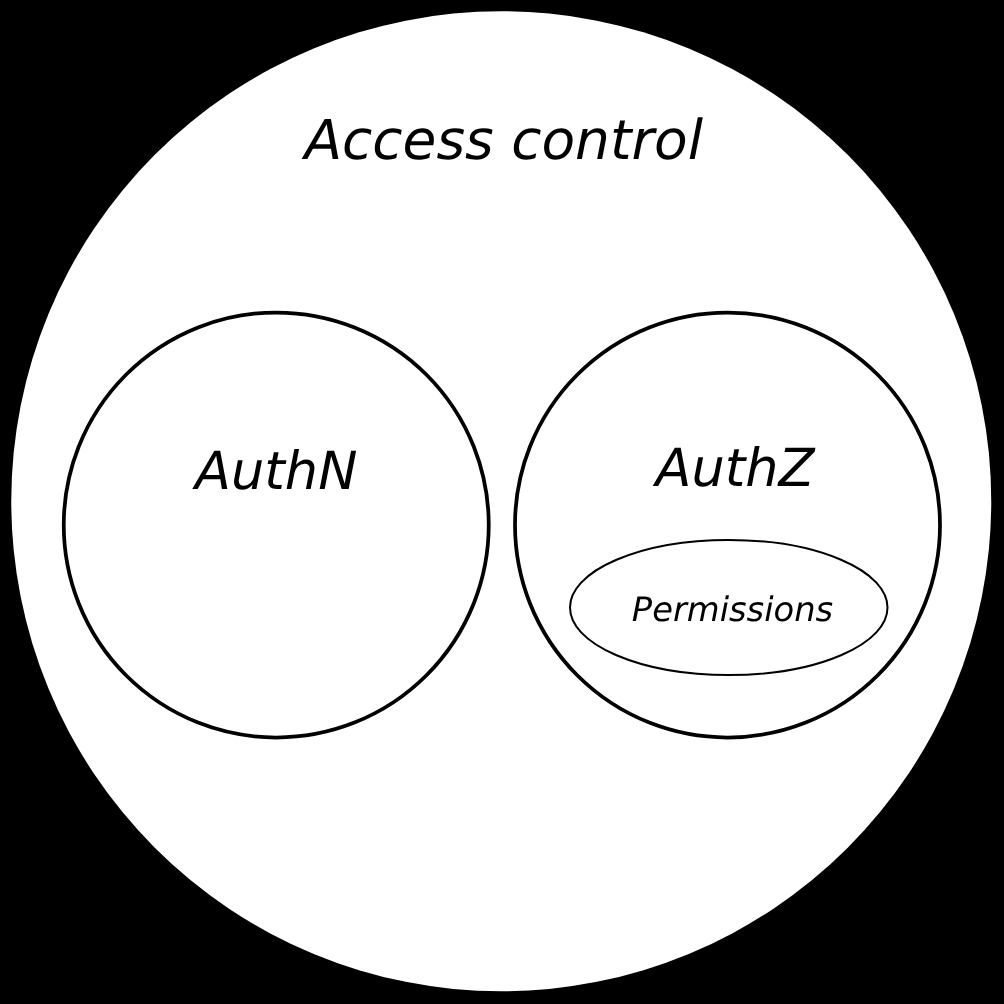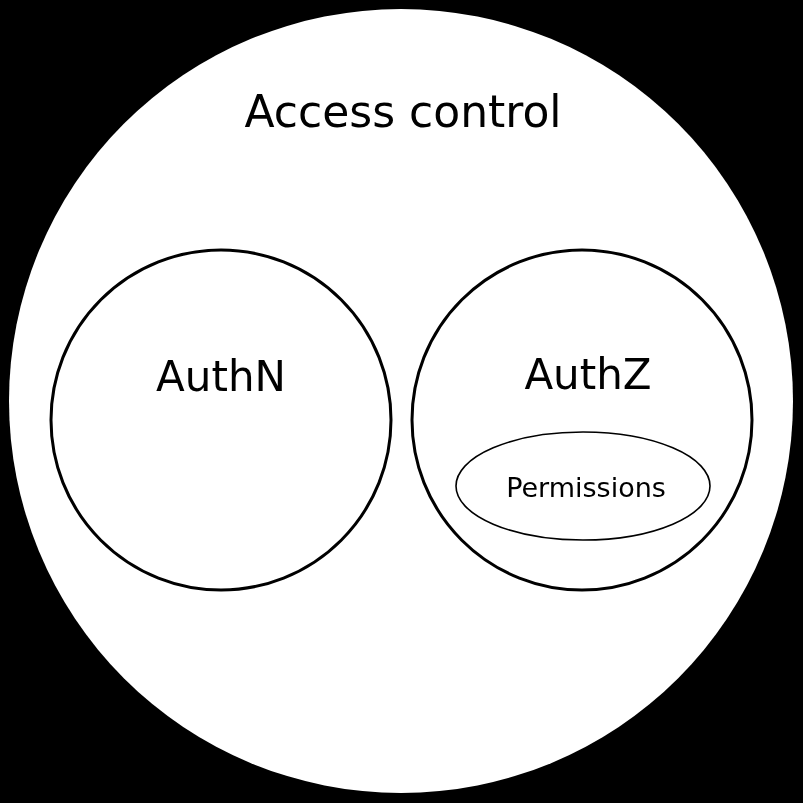--- a/index.html
+++ b/index.html
@@ -8,20 +8,21 @@
       width: 803px;
       height: 803px;
       background: #000000;
       overflow: hidden;
       font-family: "DejaVu Sans", "Liberation Sans", sans-serif;
     }
     .stage {
       position: relative;
       width: 803px;
       height: 803px;
+      font-style: italic;
     }
     svg {
       display: block;
     }
     .outer-circle {
       stroke-width: 2px;
     }
     .sub-circle {
       stroke-width: 3px;
     }

